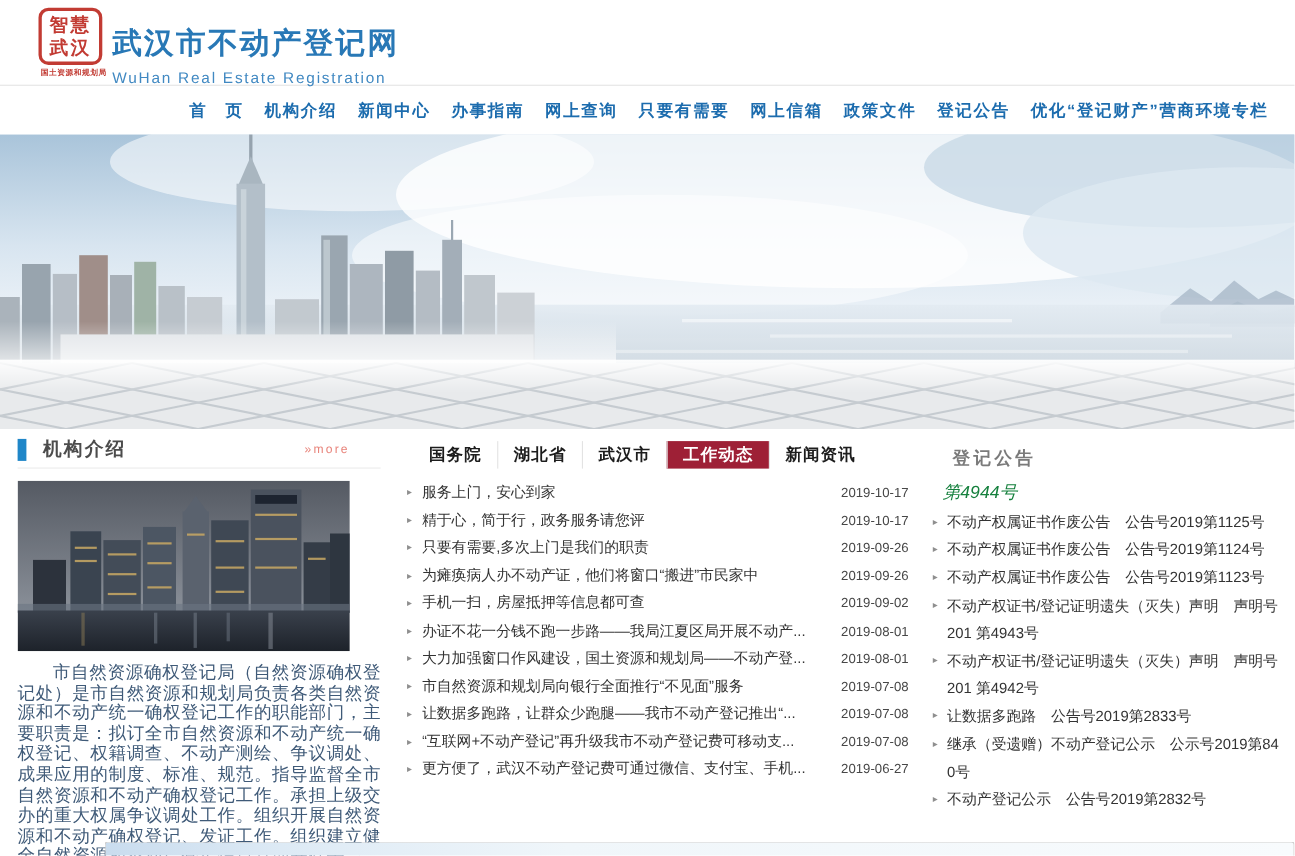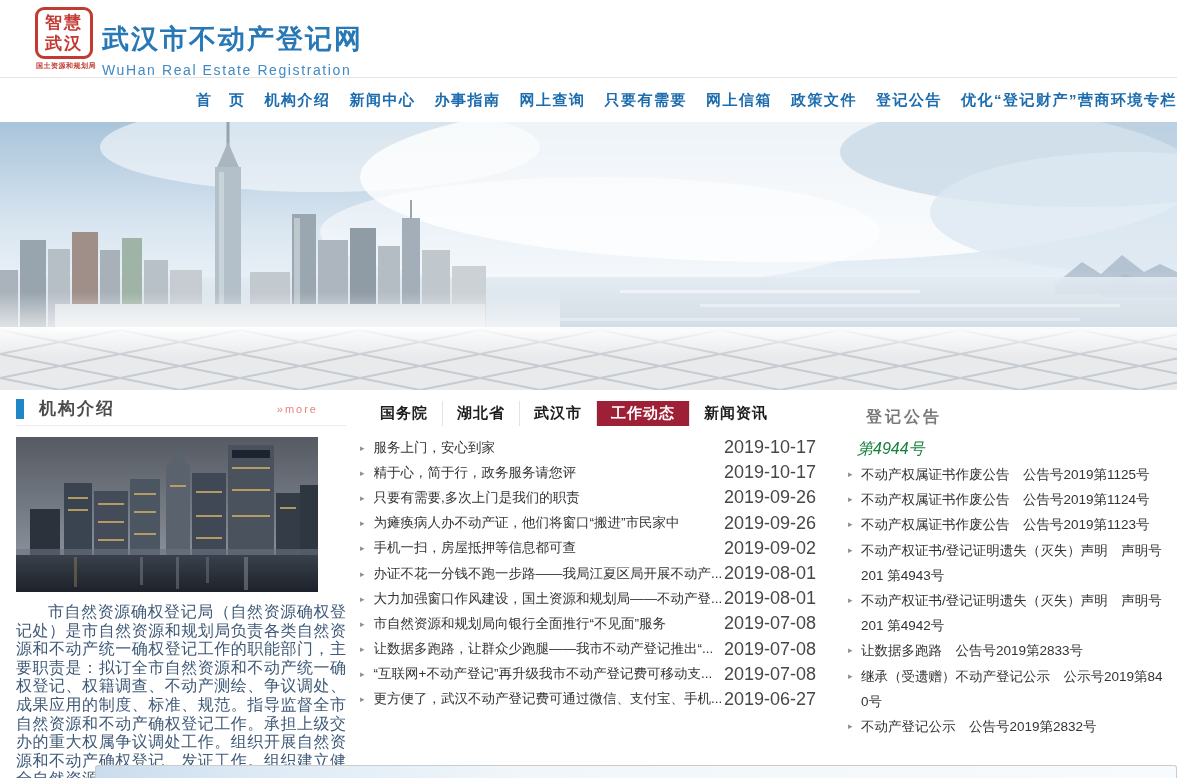--- a/index.html
+++ b/index.html
@@ -3,33 +3,33 @@
 <meta charset="utf-8">
 <style>
   * { margin:0; padding:0; box-sizing:border-box; }
   html,body { width:1177px; height:778px; overflow:hidden; background:#fff;
     font-family:"Liberation Sans","DejaVu Sans",sans-serif; }
   #page { position:relative; width:1177px; height:778px; background:#fff; }
 
   
   .header { position:absolute; top:0; left:0; width:1177px; height:78px;
     background:#fff; border-bottom:1px solid #e4e4e4; }
-  .logo { position:absolute; left:35px; top:7px; width:62px; text-align:center; cursor:pointer; }
+  .logo { position:absolute; left:35px; top:7px; width:62px; text-align:right; cursor:pointer; }
   .seal { width:58px; height:52px; border:3px solid #c23b33; border-radius:9px;
     color:#c23b33; font-family:"Liberation Serif","DejaVu Serif",serif; font-weight:bold;
     font-size:17px; line-height:1.25; display:flex; flex-direction:column;
     align-items:center; justify-content:center; letter-spacing:2px; }
   .seal-caption { margin-top:2px; font-size:7px; color:#c23b33; font-weight:bold; letter-spacing:0.5px; }
   .titleblock { position:absolute; left:102px; top:21px; }
   .site-title { font-size:27px; font-weight:bold; color:#2878b6; letter-spacing:2px; }
   .site-subtitle { margin-top:5px; font-size:14px; color:#4189c2; letter-spacing:1.6px; }
 
   
   .nav { position:absolute; top:78px; left:0; width:1177px; height:44px;
-    display:flex; align-items:center; justify-content:flex-end; gap:19px; }
+    display:flex; align-items:center; justify-content:flex-end; gap:19px; padding-right:24px; }
   .nav-item { font-size:15px; font-weight:bold; color:#1c6cae; letter-spacing:1.5px;
     white-space:nowrap; cursor:pointer; }
 
   
   .banner { position:absolute; top:122px; left:0; width:1177px; height:268px; overflow:hidden; }
 
   
   .col { position:absolute; top:400px; }
 
   
@@ -38,31 +38,31 @@
     padding-bottom:8px; }
   .sec-bar { width:8px; height:20px; background:#1f86c8; margin-right:15px; }
   .sec-title { font-size:17px; font-weight:bold; color:#4c4c4c; letter-spacing:2px; }
   .more-link { margin-left:auto; margin-right:28px; color:#e8837a; font-size:11px;
     letter-spacing:2px; cursor:pointer; }
   .about-img { margin-top:11px; width:302px; height:155px; display:block; }
   .about-text { margin-top:11px; width:330px; font-size:16px; color:#3f5a78;
     line-height:18.6px; text-align:justify; text-indent:2em; }
 
   
-  .news { left:360px; width:456px; }
+  .news { left:370px; width:456px; }
   .tabs { display:flex; align-items:center; height:26px; padding-left:6px; }
   .tab { font-size:15px; font-weight:bold; color:#1d1d1d; padding:3px 14px; cursor:pointer;
     letter-spacing:1px; white-space:nowrap; }
   .tab + .tab { border-left:1px solid #e3e3e3; }
   .tab.active { background:#9e2036; color:#fff; border-left:1px solid #e3e3e3; }
   .news-list { margin-top:9px; }
   .news-row { display:flex; align-items:center; height:25.2px; cursor:pointer; }
   .arrow { color:#8f8f8f; font-size:9px; margin-right:9px; flex-shrink:0; }
   .news-title { flex:1; font-size:13.5px; color:#333; white-space:nowrap; overflow:hidden; }
-  .news-date { flex-shrink:0; font-size:18px; color:#474747; }
+  .news-date { flex-shrink:0; font-size:12px; color:#474747; }
 
   
   .ann { left:848px; width:320px; }
   .ann-title { margin-top:7px; padding-left:18px; font-size:16px; font-weight:bold;
     color:#7a7a7a; letter-spacing:3px; }
   .ann-overflow { margin-top:8px; padding-left:9px; font-size:16px; color:#15803d; line-height:25px;font-style:italic; }
   .ann-list { margin-top:1px; }
   .ann-row { position:relative; padding-left:13px; font-size:13.5px; color:#333;
     line-height:25.2px; word-break:break-all; cursor:pointer; }
   .ann-row .arrow { position:absolute; left:0; top:0; line-height:25.2px; }

